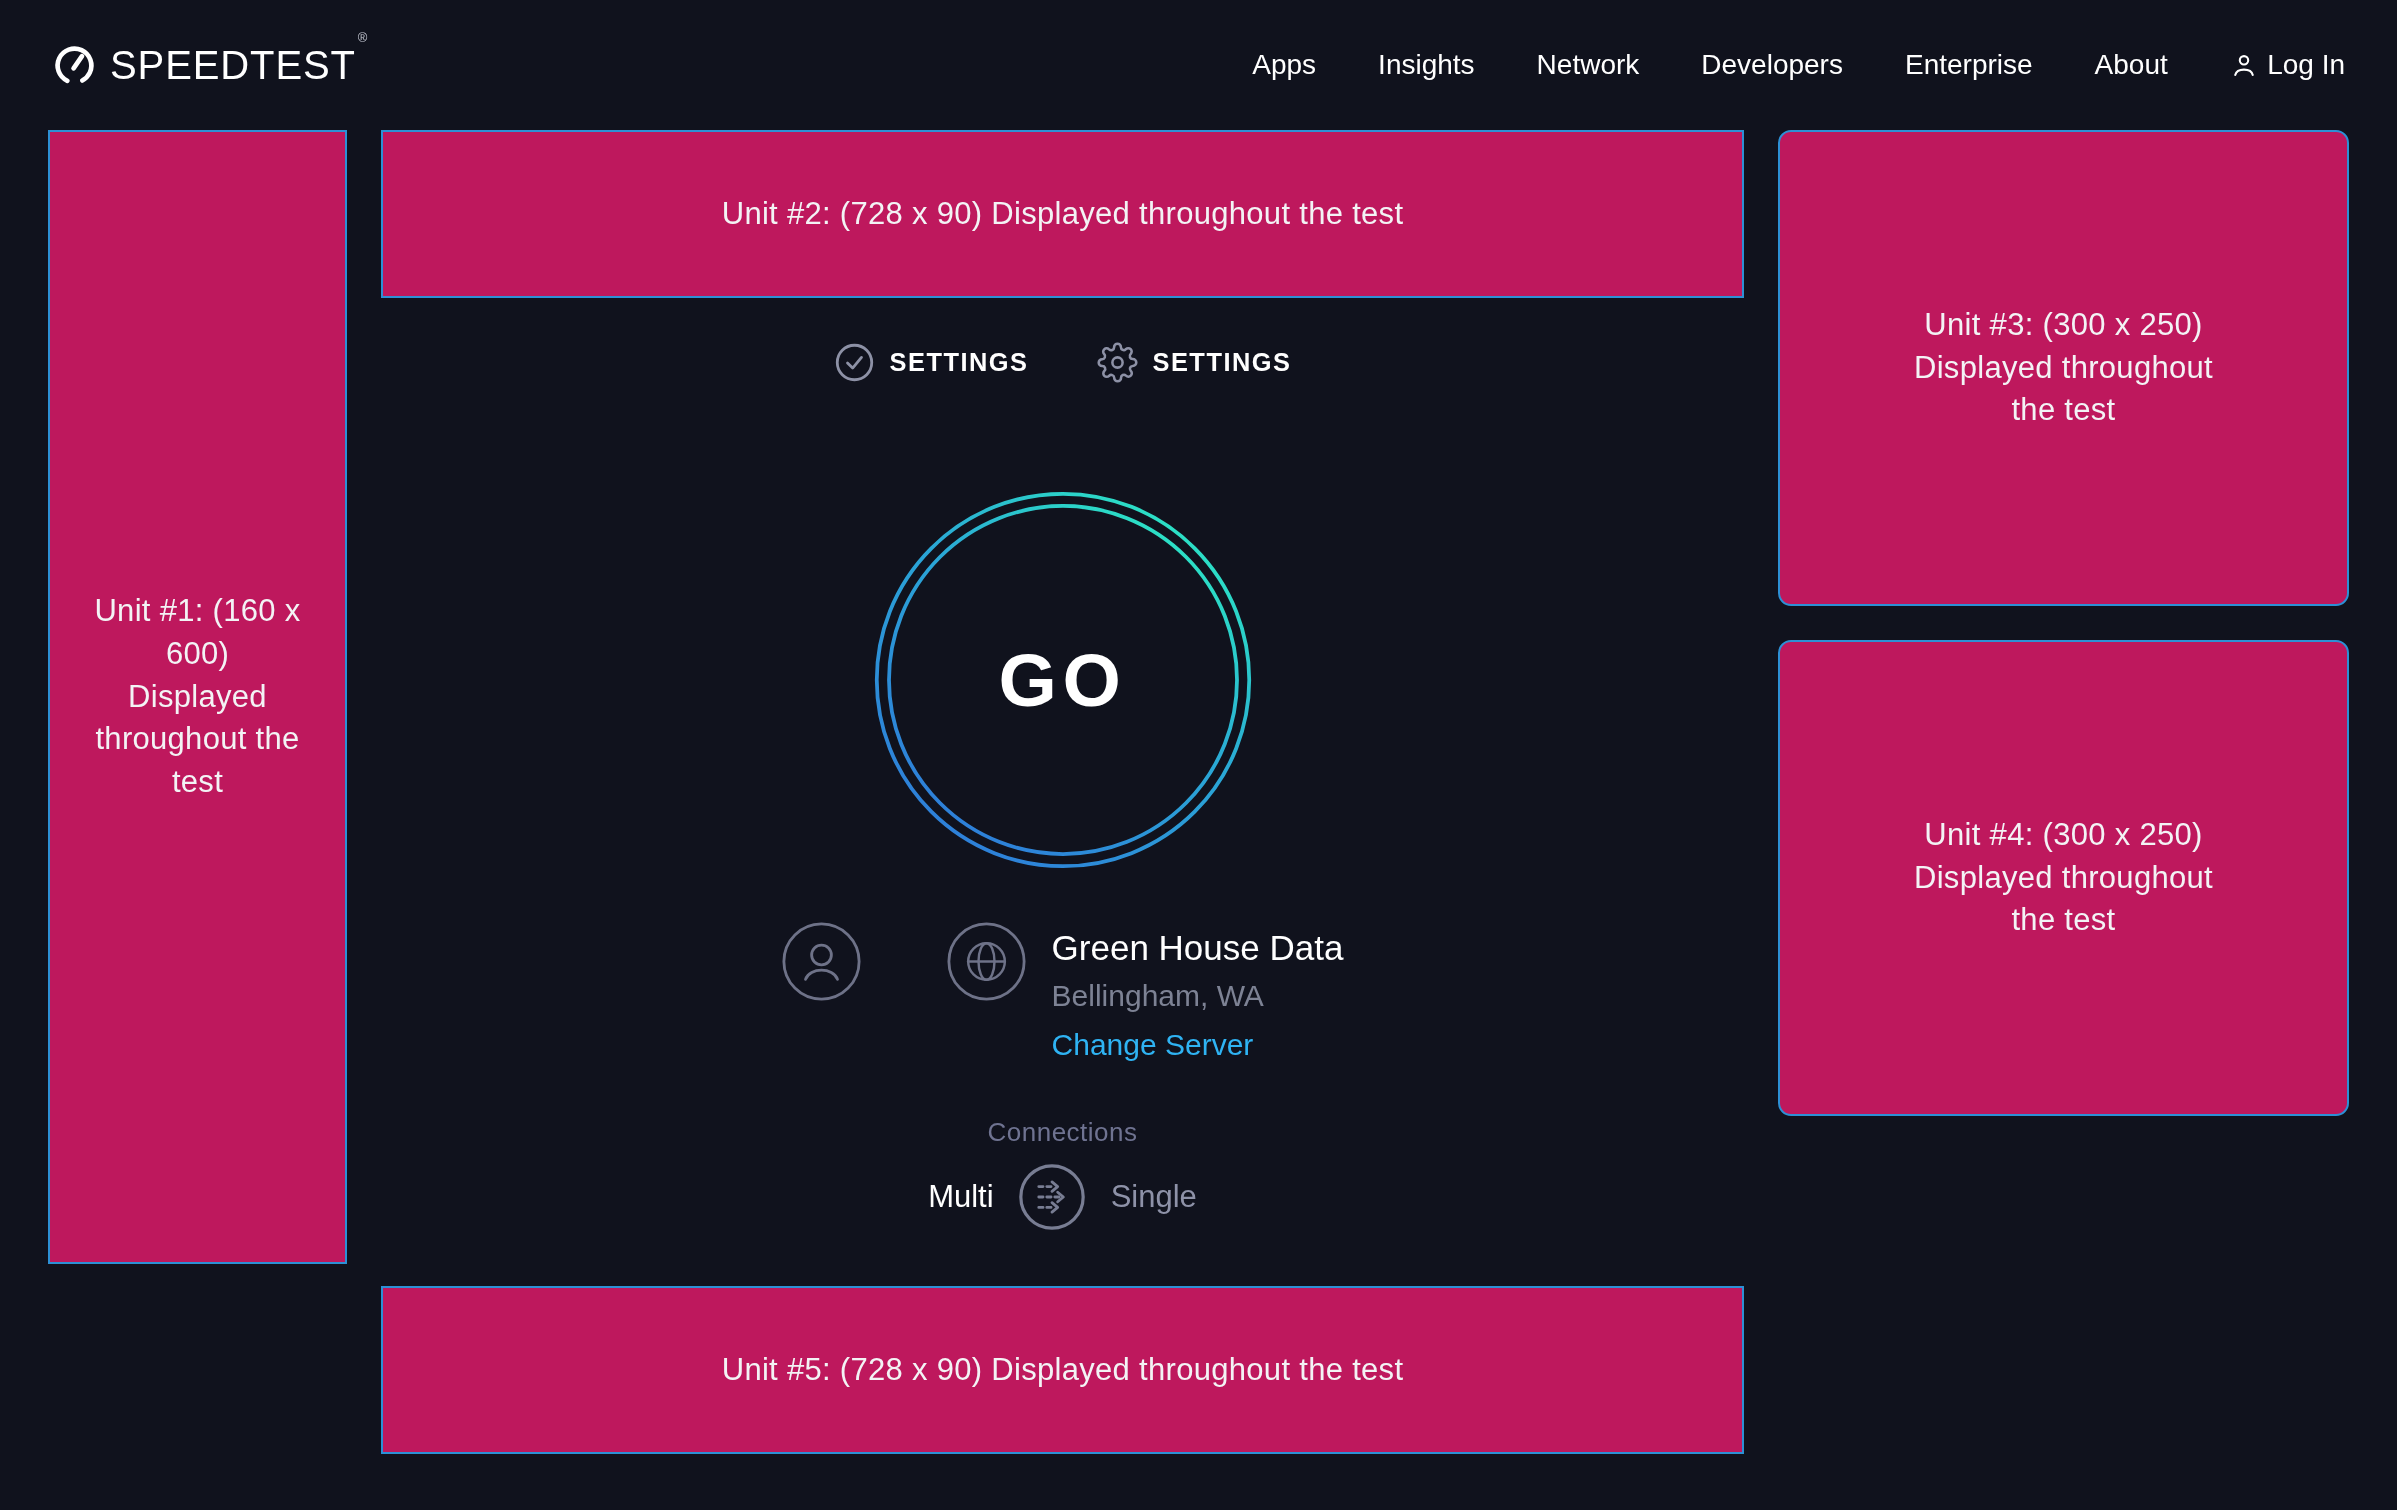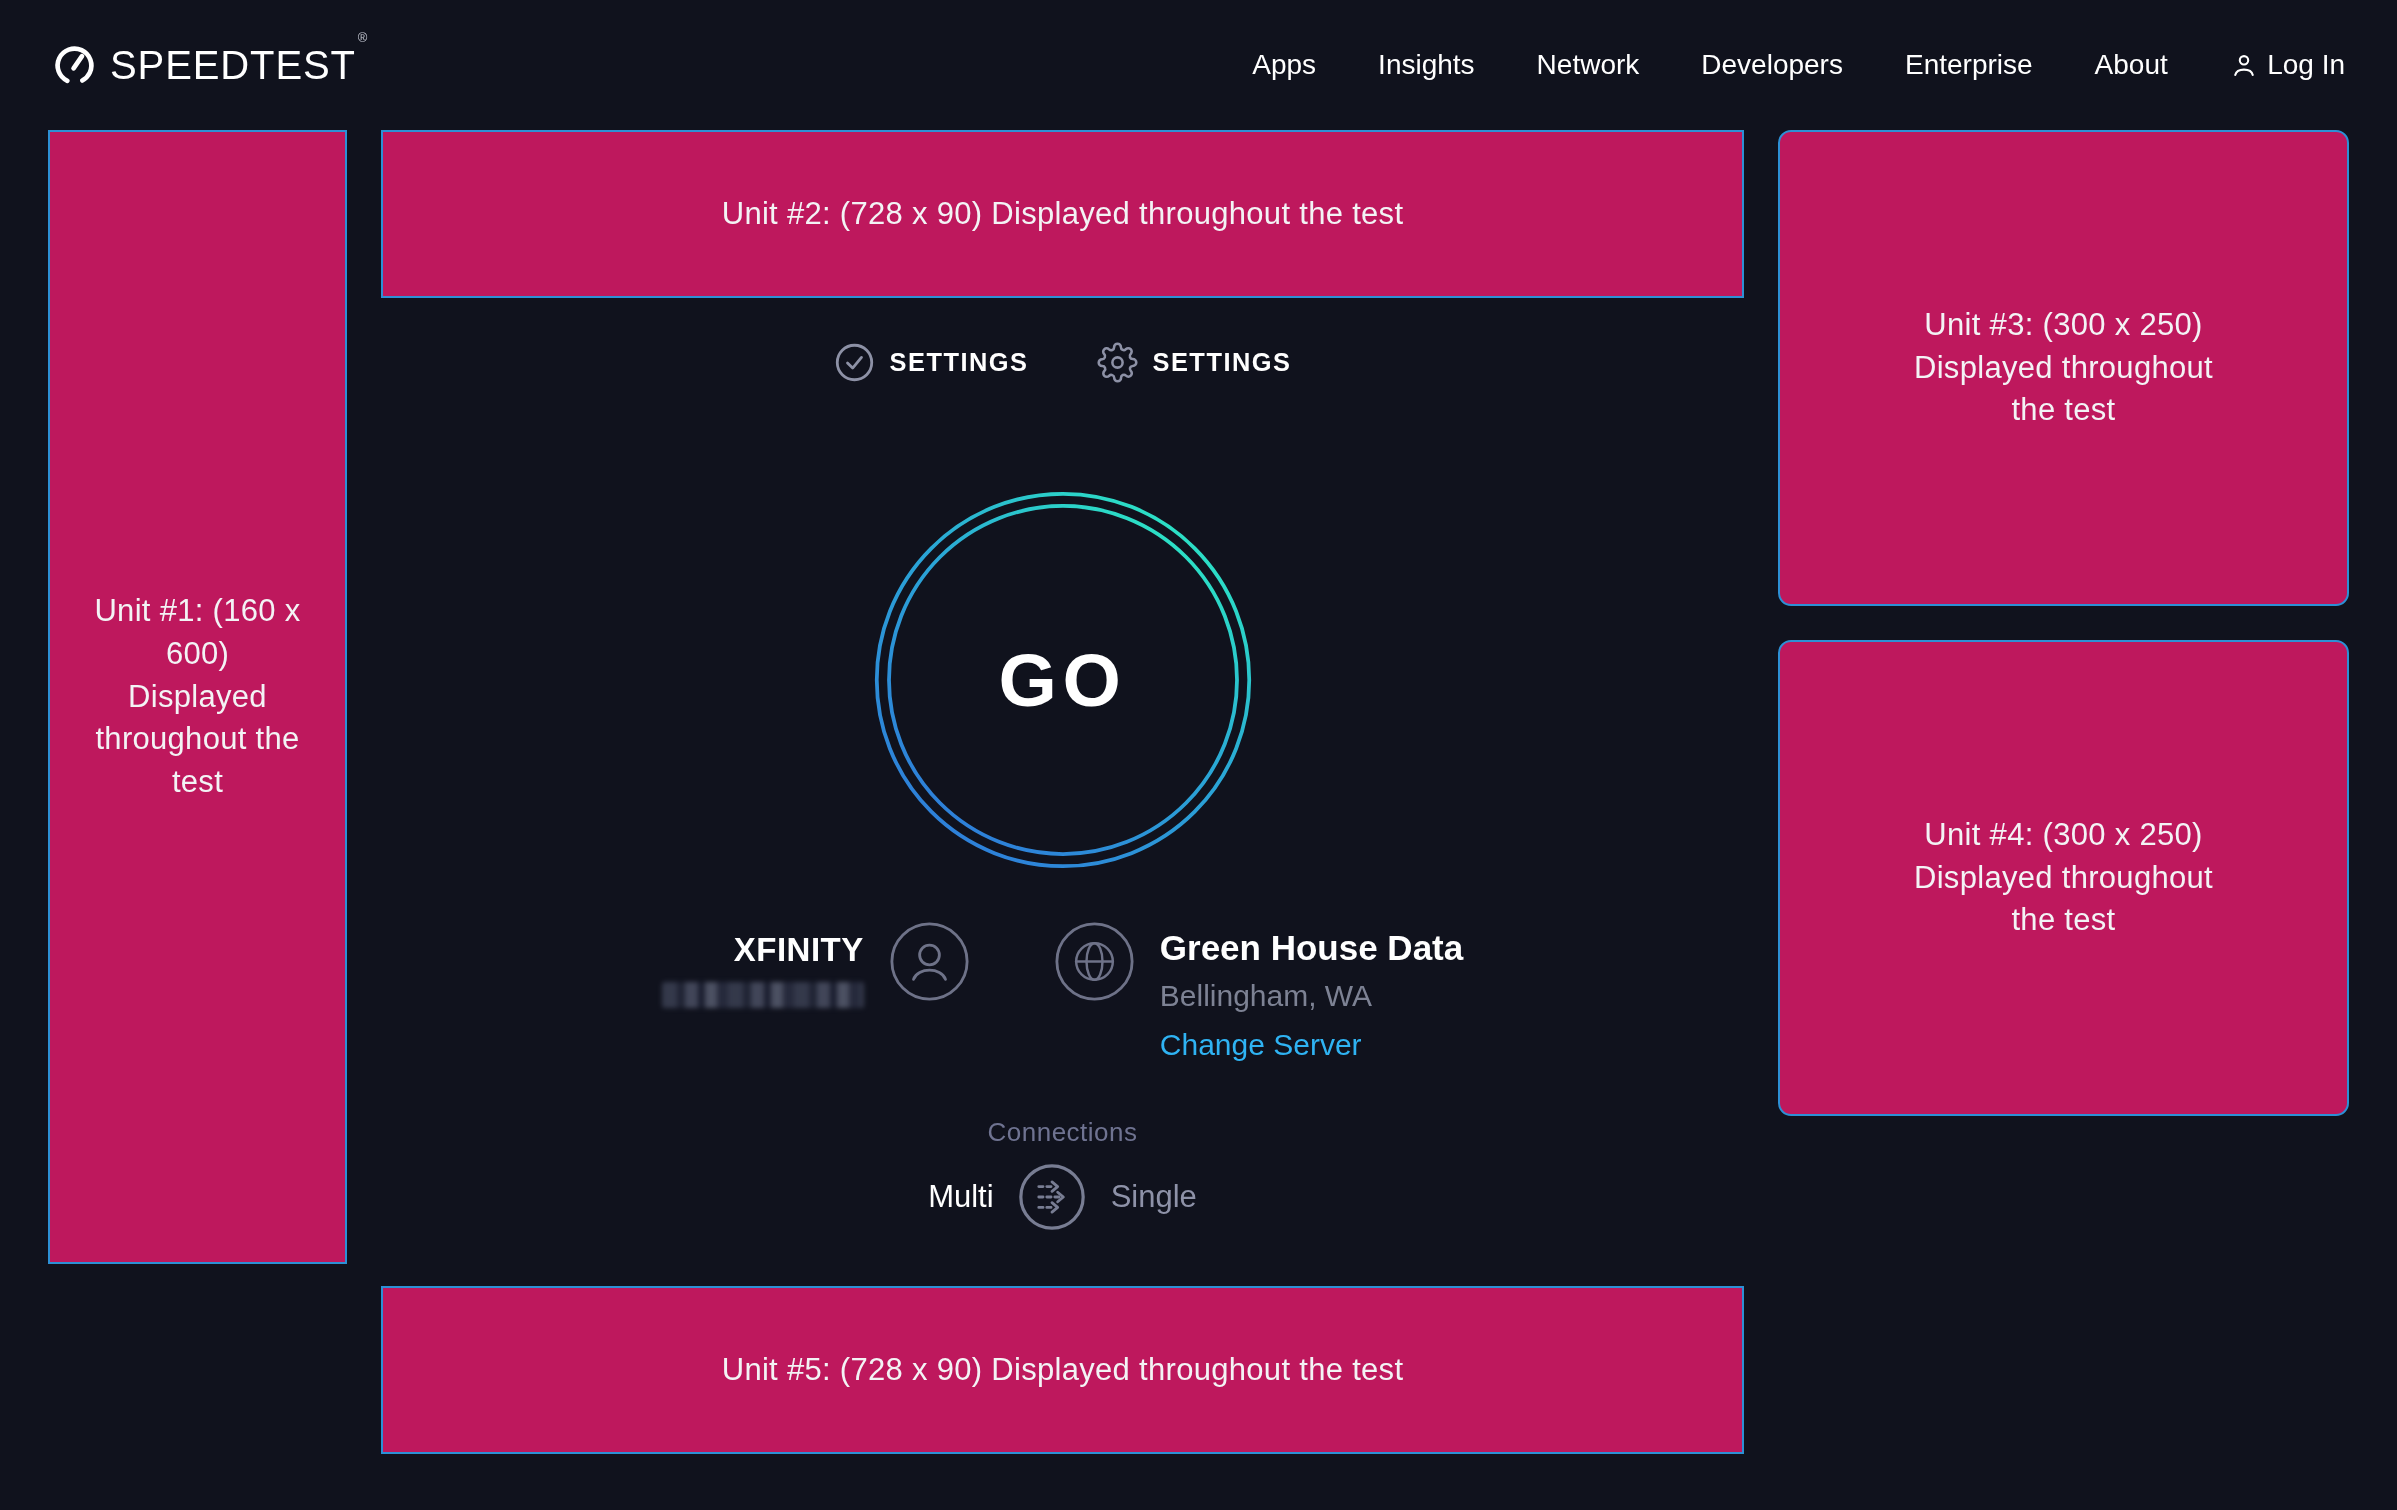--- a/index.html
+++ b/index.html
@@ -91,21 +91,21 @@
     width:202px; height:26px;
     background:repeating-linear-gradient(90deg,
       #3b4053 0 15px, #232738 15px 22.6px, #4a4f63 22.6px 36px,
       #1c2032 36px 43px, #565b6e 43px 55px, #2a2e41 55px 66px);
     filter:blur(2.4px);
     border-radius:2.8px;
     opacity:.85;
   }
   .icon-circle { flex:0 0 auto; }
   .server-block { display:flex; flex-direction:column; align-items:flex-start; margin-top:5.6px; }
-  .server-name { font-size:35px; font-weight:700; color:#fff; }
+  .server-name { font-size:35px; font-weight:400; color:#fff; }
   .server-loc { font-size:30px; color:#7d8294; margin-top:11.3px; }
   .change-server { font-size:30px; color:#2fb3f3; margin-top:15px; cursor:pointer; }
   .spacer-gap { width:34px; }
 
   
   .connections { margin-top:55px; display:flex; flex-direction:column; align-items:center; }
   .connections-label { font-size:26px; color:#6f7391; letter-spacing:0.5px; }
   .conn-toggle { margin-top:15px; display:flex; align-items:center; gap:24.5px; }
   .conn-option { font-size:31px; cursor:pointer; }
   .conn-active { color:#ffffff; }
@@ -191,24 +191,20 @@
             <stop offset="100%" stop-color="#2ce7c3"></stop>
           </linearGradient>
         </defs>
         <circle cx="202" cy="202" r="198" stroke="url(#goGrad)" stroke-width="4"></circle>
         <circle cx="202" cy="202" r="185" stroke="url(#goGrad)" stroke-width="4"></circle>
       </svg>
       <div class="go-label">GO</div>
     </div>
 
     <div class="meta-row">
-      <div class="isp-block">
-        <span class="isp-name">XFINITY</span>
-        <span class="ip-redacted"></span>
-      </div>
 
       <span class="icon-circle" style="display:flex;">
         <svg width="79" height="79" viewBox="0 0 84 84" fill="none" stroke="#6e7288" stroke-linecap="round">
           <circle cx="42" cy="42" r="40" stroke-width="3"></circle>
           <circle cx="42" cy="35" r="10.5" stroke-width="3"></circle>
           <path d="M25 61 c4.5,-13 29.5,-13 34,0" stroke-width="3"></path>
         </svg>
       </span>
 
       <span class="spacer-gap"></span>

